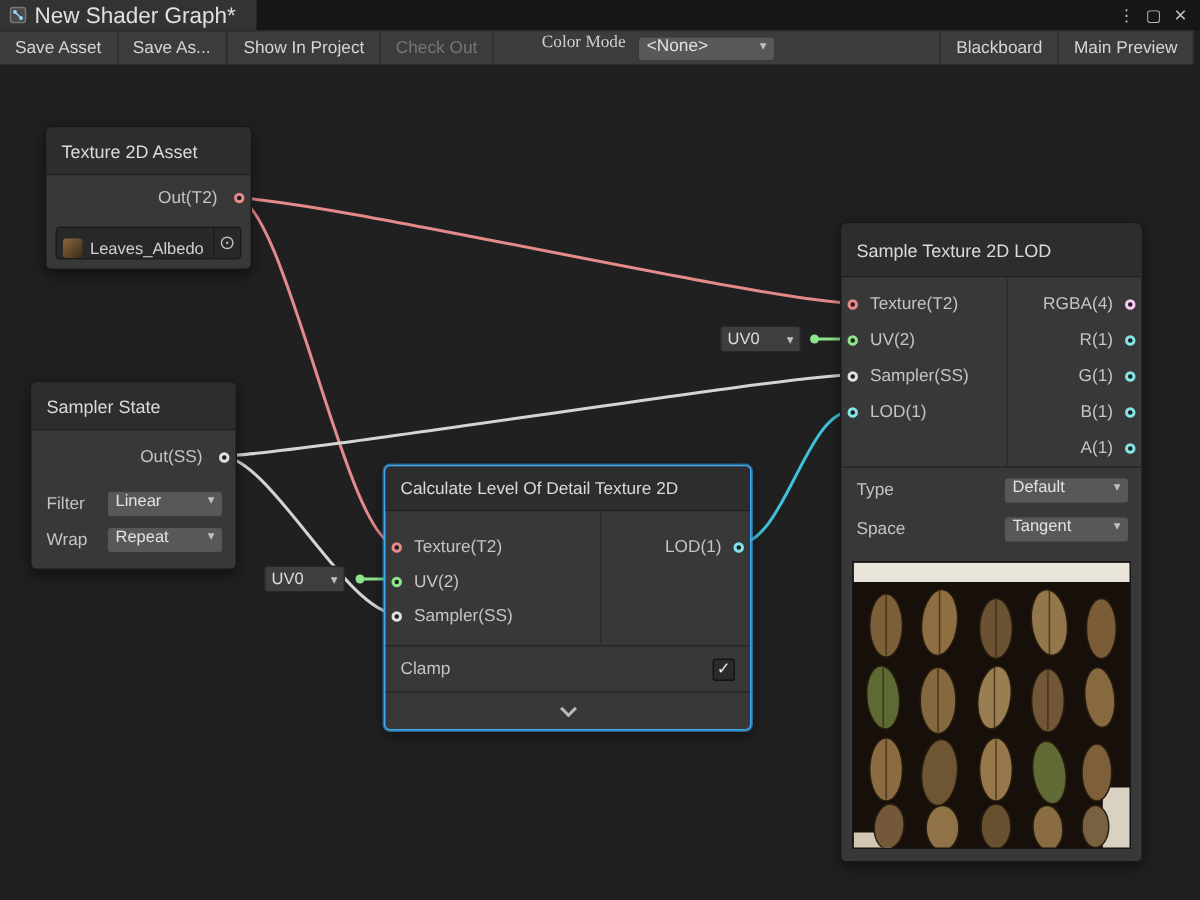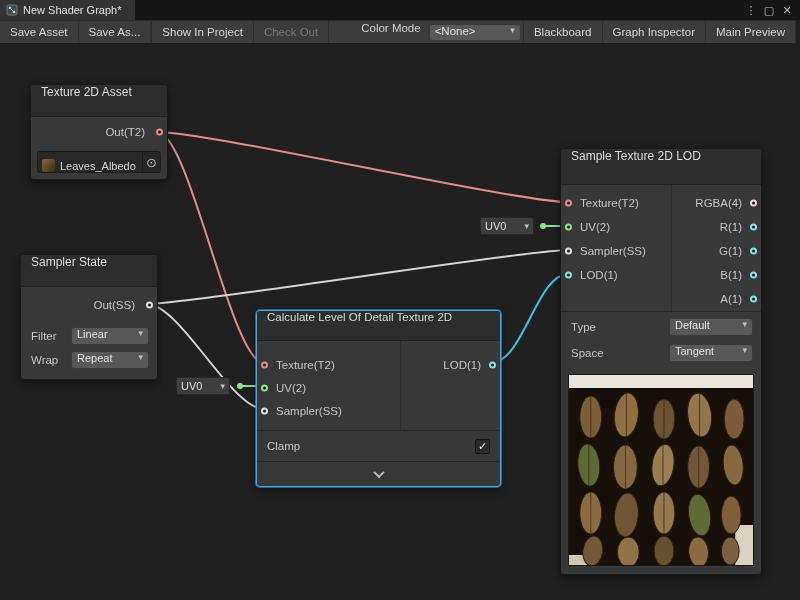--- a/index.html
+++ b/index.html
@@ -1,44 +1,44 @@
 <!DOCTYPE html>
 <html><head>
 <meta charset="utf-8">
 <style>
   * { margin:0; padding:0; box-sizing:border-box; font-family:"Liberation Sans","DejaVu Sans",sans-serif; }
   html,body { width:800px; height:600px; overflow:hidden; background:#202020; }
   .app { position:relative; width:800px; height:600px; background:#202020; color:#c9c9c9; font-size:11.5px; }
 
   
   .titlebar { position:absolute; left:0; top:0; width:800px; height:20px; background:#161616; display:flex; align-items:center; }
-  .tab { height:20px; display:flex; align-items:center; gap:5px; padding:0 14px 0 6px; background:#333333; color:#e0e0e0; font-size:11px; cursor:pointer; }
+  .tab { height:20px; display:flex; align-items:center; gap:5px; padding:0 14px 0 6px; background:#333333; color:#e0e0e0; font-size:15px; cursor:pointer; }
   .win-controls { margin-left:auto; display:flex; align-items:center; padding-right:4px; color:#bdbdbd; }
   .win-controls span { width:18px; text-align:center; cursor:pointer; font-size:11px; }
 
   
   .toolbar { position:absolute; left:0; top:20px; width:796px; height:24px; background:#3c3c3c; border-top:1px solid #2b2b2b; border-bottom:1px solid #1f1f1f; display:flex; align-items:stretch; }
   .tbtn { background:none; border:none; border-right:1px solid #2e2e2e; color:#d6d6d6; font-size:11.5px; padding:0 10px; cursor:pointer; white-space:nowrap; }
   .tbtn.grp { border-left:1px solid #2e2e2e; }
   .tbtn.disabled { color:#767676; }
-  .tb-label { display:flex; align-items:center; padding:0 8px 8px 32px; color:#d0d0d0; white-space:nowrap; }
+  .tb-label { display:flex; align-items:center; padding:0 8px 8px 32px; color:#d0d0d0; white-space:nowrap;font-family:Liberation Serif, serif; }
   .dropdown { display:flex; align-items:flex-start; justify-content:space-between; background:#585858; border:1px solid #3a3a3a; border-radius:3px; color:#e2e2e2; padding:0 5px; cursor:pointer; white-space:nowrap; }
   .toolbar .dropdown { width:92px; height:17px; align-self:center; }
   .arr { color:#c0c0c0; font-size:9px; margin-left:6px; }
   .right-group { margin-left:auto; display:flex; }
 
   
   .canvas { position:absolute; left:0; top:44px; width:800px; height:556px; background:#202020; overflow:hidden; }
   .edges { position:absolute; left:0; top:0; pointer-events:none; }
   .edges path { fill:none; stroke-width:2; stroke-linecap:round; }
 
   
   .node { position:absolute; background:#383838; border:1px solid #191919; border-radius:4px; box-shadow:0 3px 9px rgba(0,0,0,.5); }
   .node.selected { border-color:#3caaf0; box-shadow:0 0 0 1px rgba(60,170,240,.55), 0 3px 9px rgba(0,0,0,.5); }
-  .node-header { background:#2d2d2d; border-bottom:1px solid #212121; border-radius:3px 3px 0 0; color:#dadada; font-size:12px; display:flex; align-items:flex-start; padding:0 10px; white-space:nowrap; overflow:hidden; }
+  .node-header { background:#2d2d2d; border-bottom:1px solid #212121; border-radius:3px 3px 0 0; color:#dadada; font-size:12px; display:flex; align-items:center; padding:0 10px; white-space:nowrap; overflow:hidden; }
   .row { position:relative; display:flex; align-items:center; }
   .plabel { color:#c4c4c4; font-size:11.5px; white-space:nowrap; }
   .port { position:absolute; width:7px; height:7px; border-radius:50%; border:2px solid #fff; background:#1e1e1e; top:50%; transform:translateY(-50%); cursor:crosshair; }
   .port.in  { left:4px; }
   .port.out { right:4px; }
   .p-tex { border-color:#e58a8a; }
   .p-v2  { border-color:#8ce58c; }
   .p-ss  { border-color:#e0e0e0; }
   .p-v1  { border-color:#84e4e7; }
   .p-v4  { border-color:#fbcbf4; }
@@ -109,21 +109,20 @@
     <button class="tbtn">Save As...</button>
     <button class="tbtn grp">Show In Project</button>
     <button class="tbtn disabled">Check Out</button>
     <span class="tb-label">Color Mode</span>
     <div class="dropdown">
       <span>&lt;None&gt;</span>
       <span class="arr">▾</span>
     </div>
     <div class="right-group">
       <button class="tbtn grp">Blackboard</button>
-      <button class="tbtn">Graph Inspector</button>
       <button class="tbtn">Main Preview</button>
     </div>
   </div>
 
   <div class="canvas">
 
     <svg class="edges" width="800" height="556" viewBox="0 0 800 556">
       <path d="M157,88 C210,88 515,158 568,158" stroke="#e58a8a"></path>
       <path d="M157,88 C190,88 231,319 264,319" stroke="#e58a8a"></path>
       <path d="M147,260 C192,260 523,206 568,206" stroke="#d4d4d4"></path>

